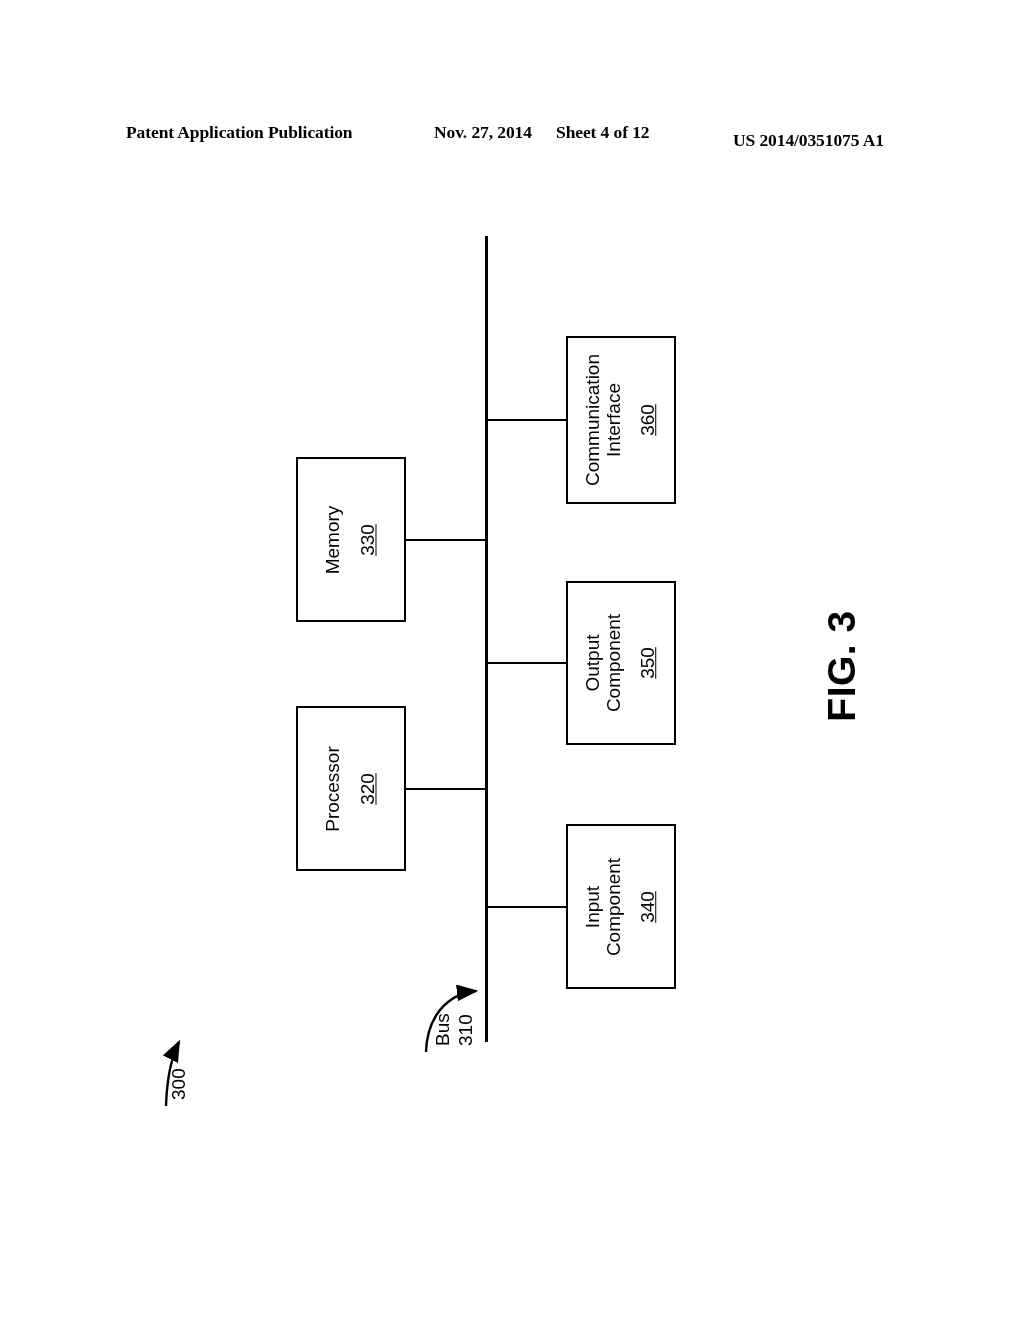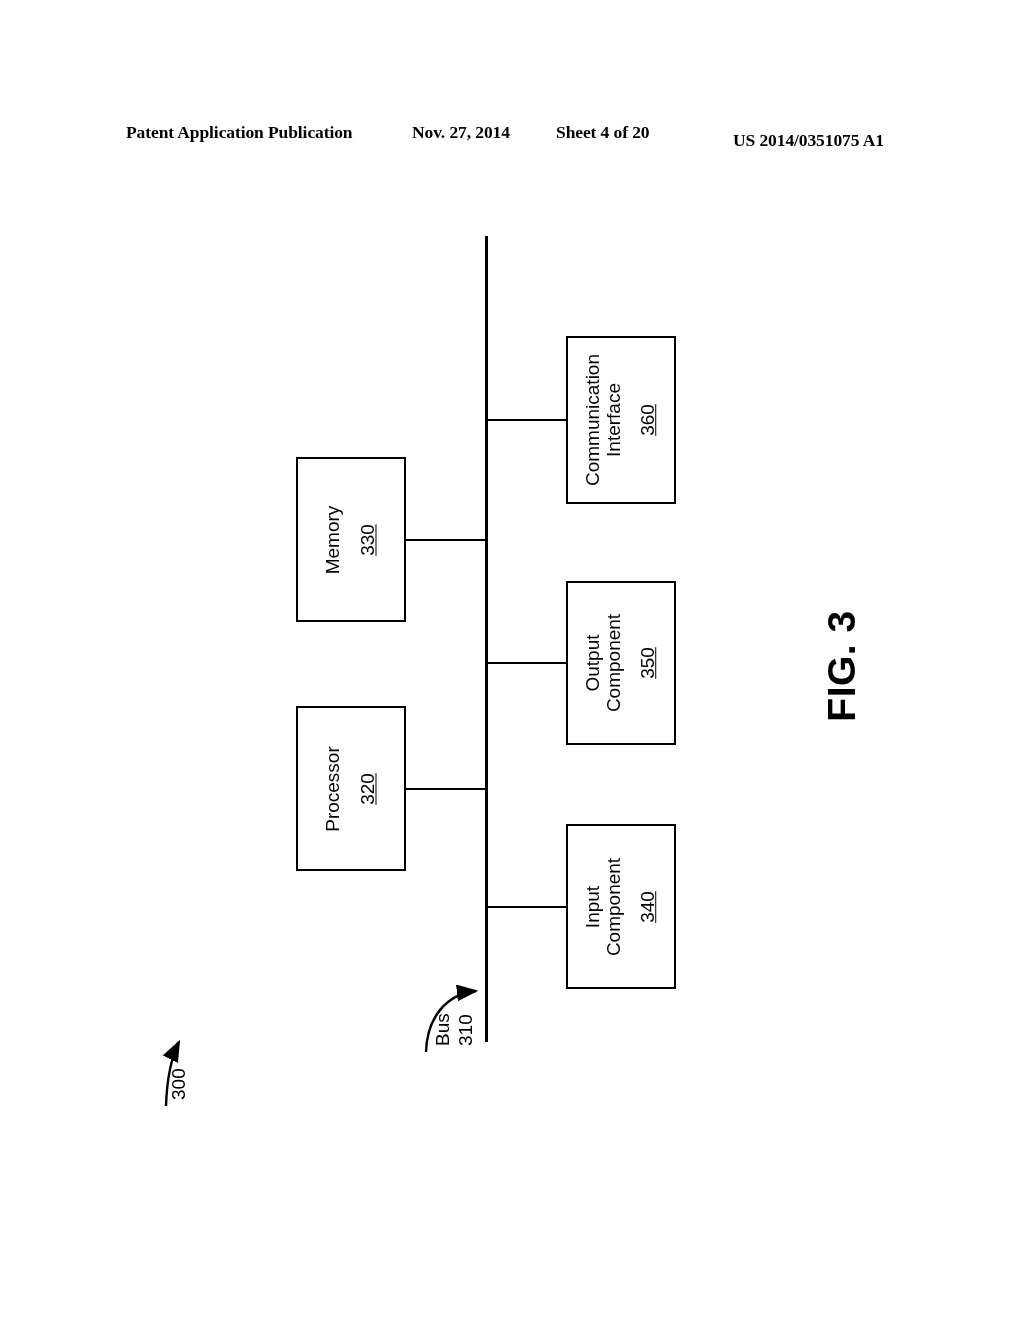--- a/index.html
+++ b/index.html
@@ -30,21 +30,21 @@
     white-space: nowrap;
     margin-top: 36px;
   }
   #patent-header .hdr-pub {
     position: absolute;
     left: 126px;
     top: 0;
   }
   #patent-header .hdr-date {
     position: absolute;
-    left: 412px;
+    left: 434px;
     top: 0;
   }
   #patent-header .hdr-sheet {
     position: absolute;
     left: 556px;
     top: 0;
   }
   #patent-header .hdr-number {
     position: absolute;
     left: 733px;
@@ -203,21 +203,21 @@
     font-size: 39px;
     letter-spacing: 0.5px;
   }
 </style>
 </head>
 <body>
 
 <div id="patent-header">
   <span class="hdr-pub">Patent Application Publication</span>
   <span class="hdr-date">Nov. 27, 2014</span>
-  <span class="hdr-sheet">Sheet 4 of 20</span>
+  <span class="hdr-sheet">Sheet 4 of 12</span>
   <span class="hdr-number">US 2014/0351075 A1</span>
 </div>
 
 <div id="figure-canvas">
 
   <div id="bus-line"></div>
 
   <div class="connector" id="connector-memory"></div>
   <div class="connector" id="connector-processor"></div>
   <div class="connector" id="connector-comm"></div>

